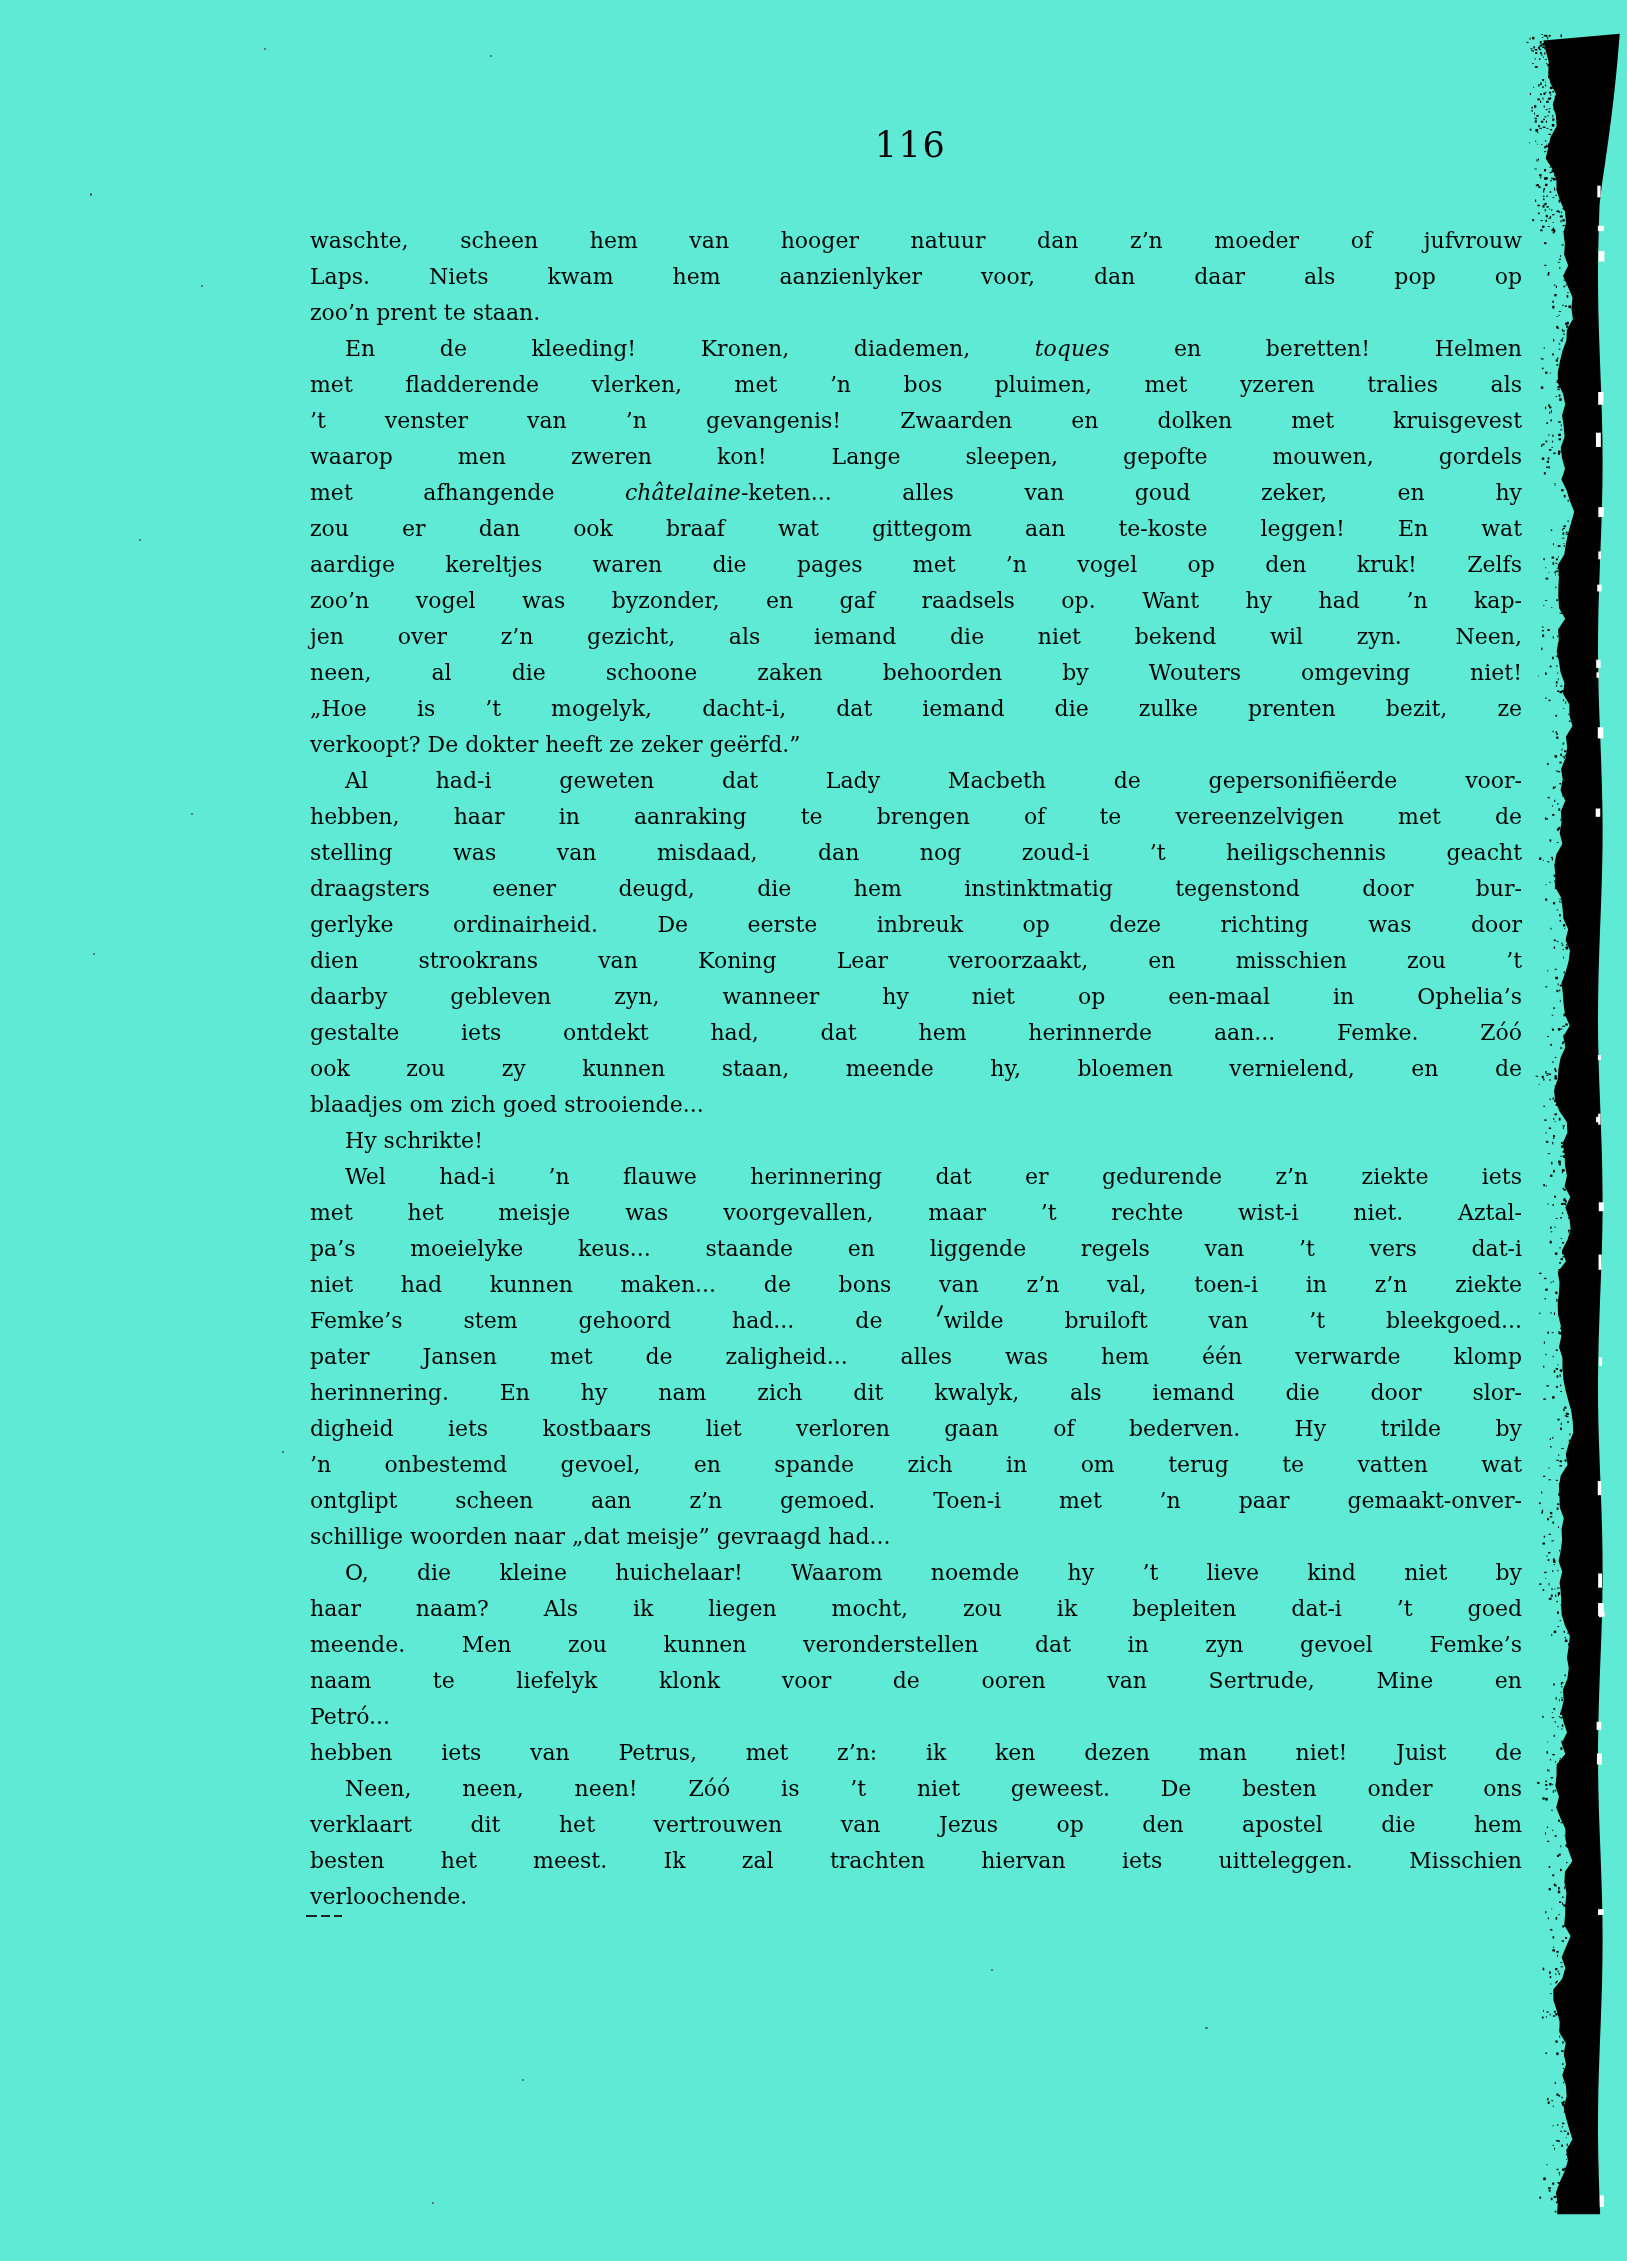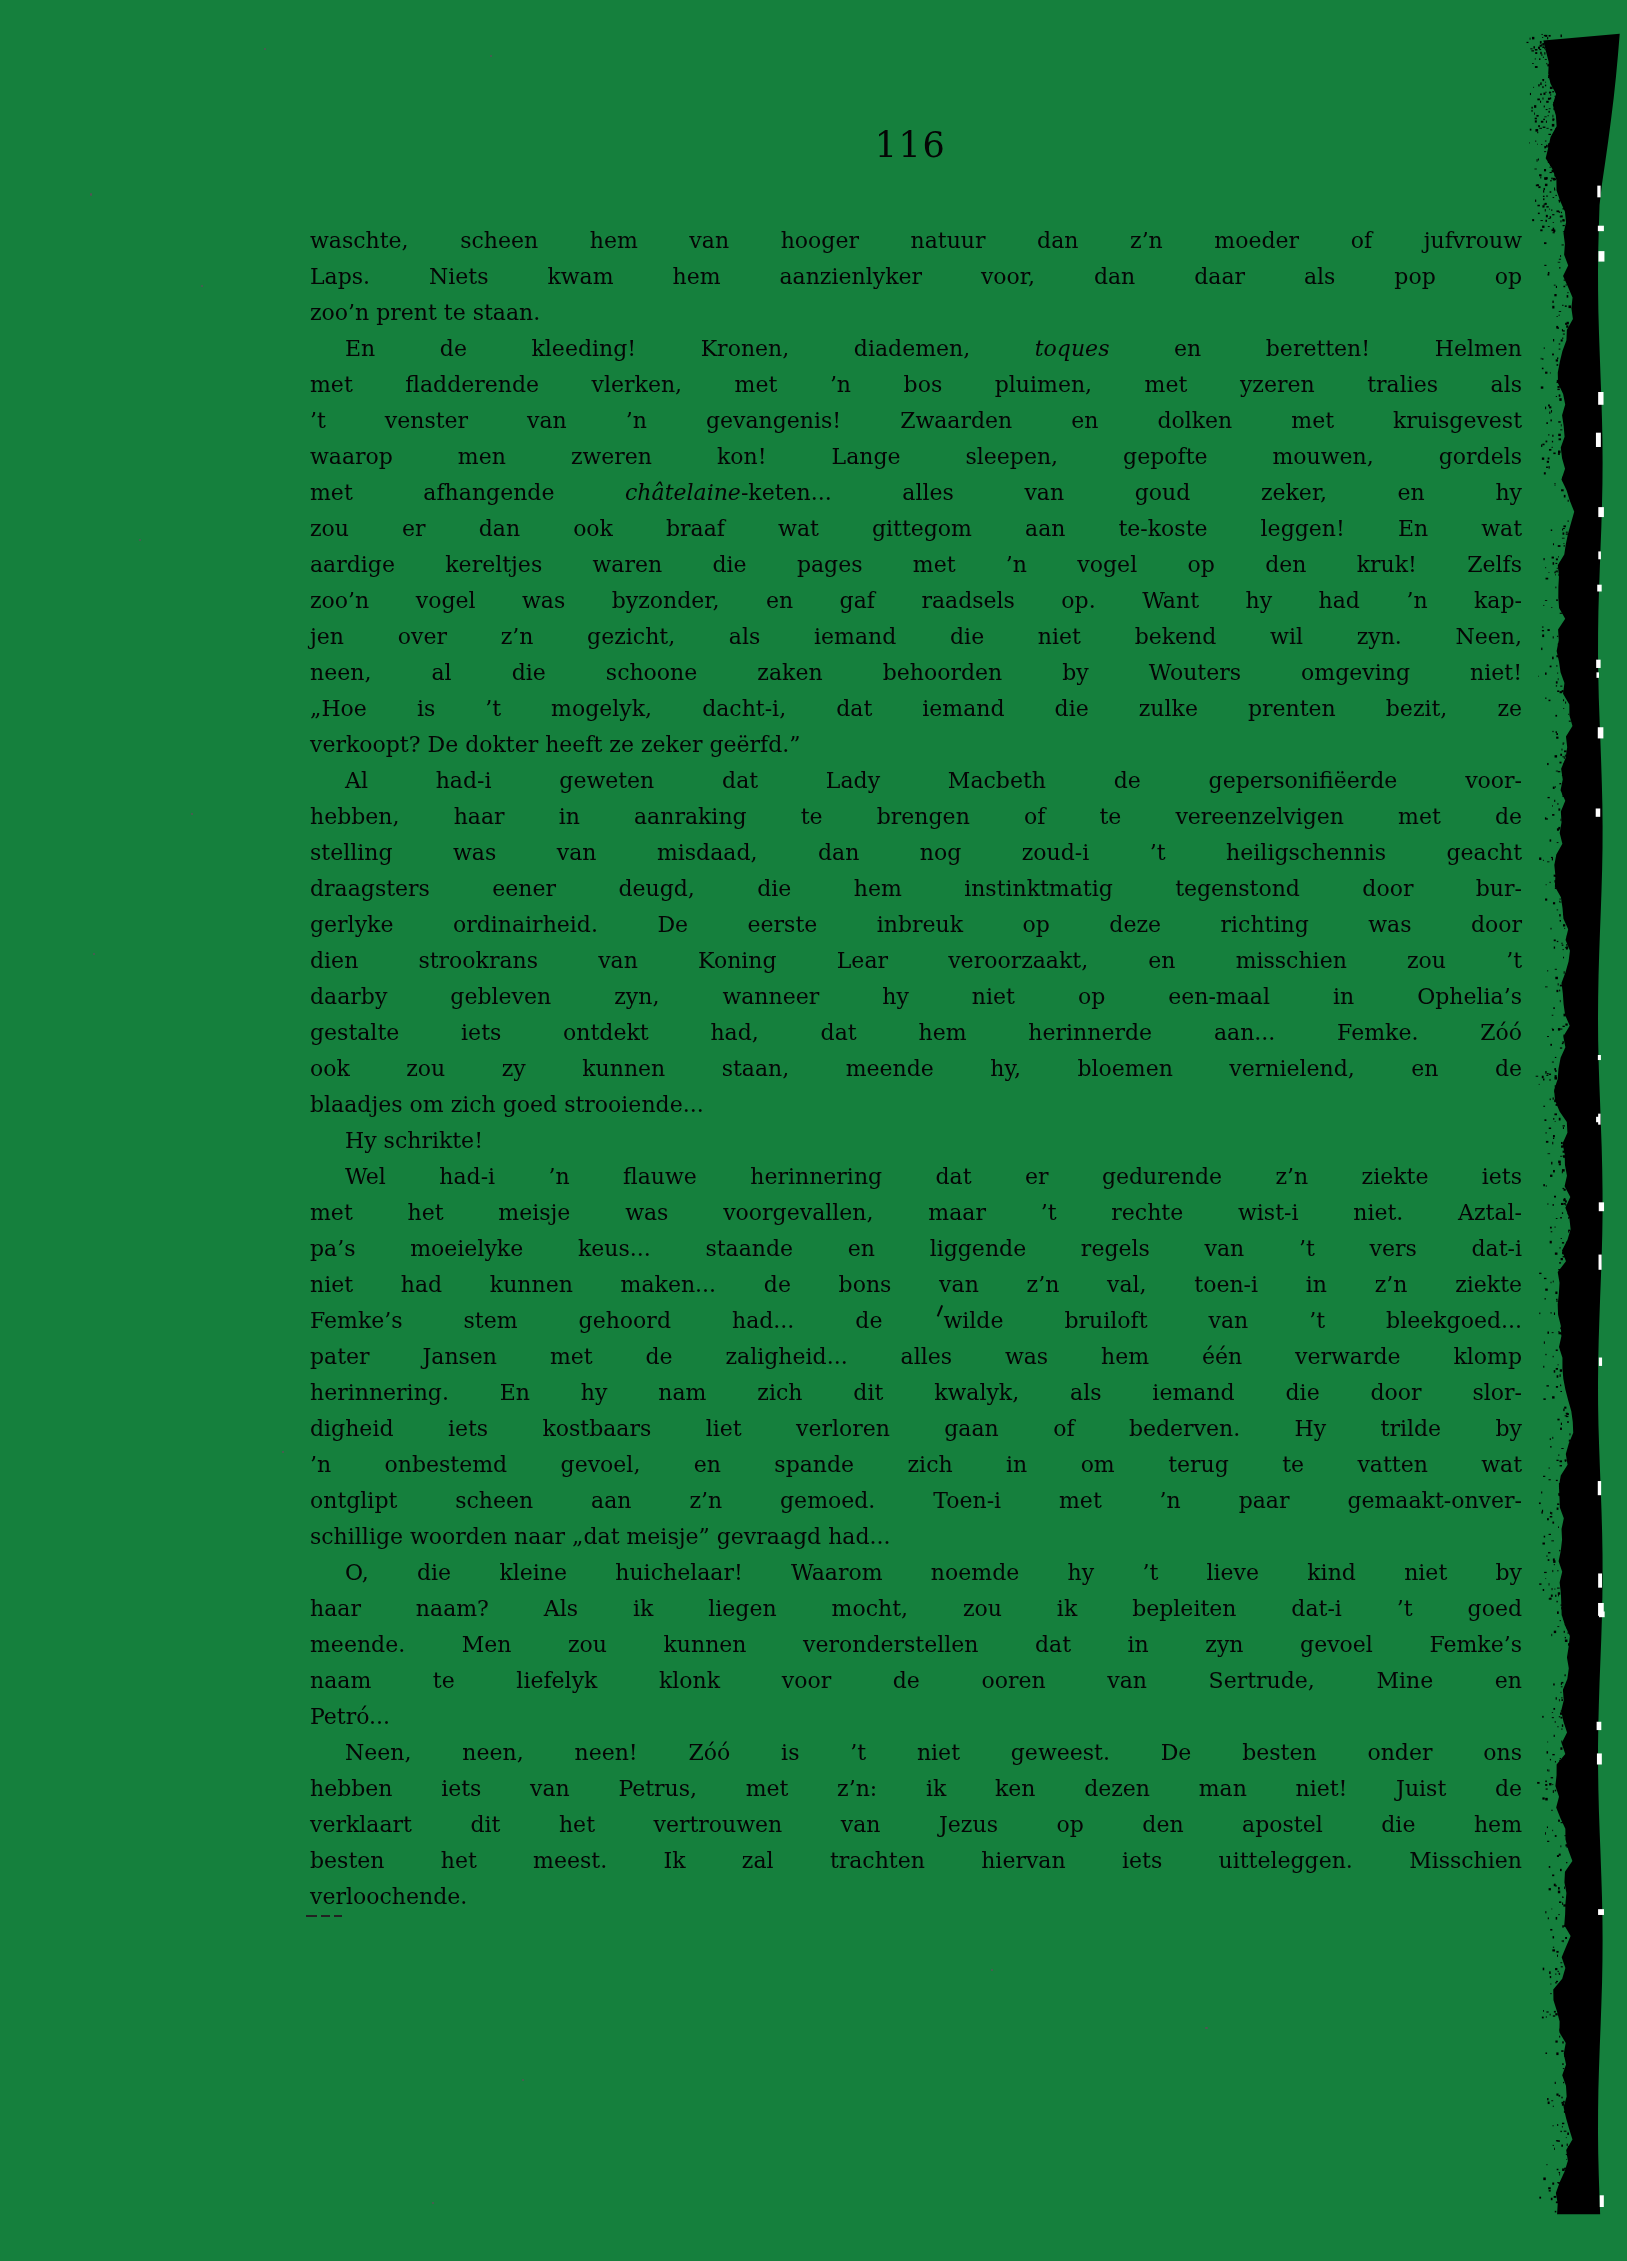--- a/index.html
+++ b/index.html
@@ -13,21 +13,21 @@
     position: relative;
     overflow: hidden;
     font-family: "DejaVu Serif", "Liberation Serif", serif;
     color: #030303;
   }
   .page {
     position: absolute;
     left: 0; top: 0;
     width: 1628px;
     height: 2261px;
-    background: #15803d;
+    background: #5eead4;
   }
   .page-number {
     position: absolute;
     left: 310px;
     top: 127px;
     width: 1201px;
     text-align: center;
     font-size: 35px;
     line-height: 37px;
     letter-spacing: 1.5px;
@@ -109,22 +109,22 @@
       <div class="line">herinnering. En hy nam zich dit kwalyk, als iemand die door slor-</div>
       <div class="line">digheid iets kostbaars liet verloren gaan of bederven. Hy trilde by</div>
       <div class="line">’n onbestemd gevoel, en spande zich in om terug te vatten wat</div>
       <div class="line">ontglipt scheen aan z’n gemoed. Toen-i met ’n paar gemaakt-onver-</div>
       <div class="line end">schillige woorden naar „dat meisje” gevraagd had...</div>
       <div class="line indent">O, die kleine huichelaar! Waarom noemde hy ’t lieve kind niet by</div>
       <div class="line">haar naam? Als ik liegen mocht, zou ik bepleiten dat-i ’t goed</div>
       <div class="line">meende. Men zou kunnen veronderstellen dat in zyn gevoel Femke’s</div>
       <div class="line">naam te liefelyk klonk voor de ooren van Sertrude, Mine en</div>
       <div class="line end">Petró...</div>
+      <div class="line">hebben iets van Petrus, met z’n: ik ken dezen man niet! Juist de</div>
       <div class="line indent">Neen, neen, neen! Zóó is ’t niet geweest. De besten onder ons</div>
-      <div class="line">hebben iets van Petrus, met z’n: ik ken dezen man niet! Juist de</div>
       <div class="line">verklaart dit het vertrouwen van Jezus op den apostel die hem</div>
       <div class="line">besten het meest. Ik zal trachten hiervan iets uitteleggen. Misschien</div>
       <div class="line end">verloochende.</div>
     </div>
 
   <div>
     <div class="speck" style="left:264px;top:48px;width:2.3px;height:2.3px;"></div>
     <div class="speck" style="left:490px;top:55px;width:2.3px;height:2.3px;"></div>
     <div class="speck" style="left:90px;top:193px;width:2.3px;height:3.1px;"></div>
     <div class="speck" style="left:201px;top:285px;width:2.3px;height:2.3px;"></div>

